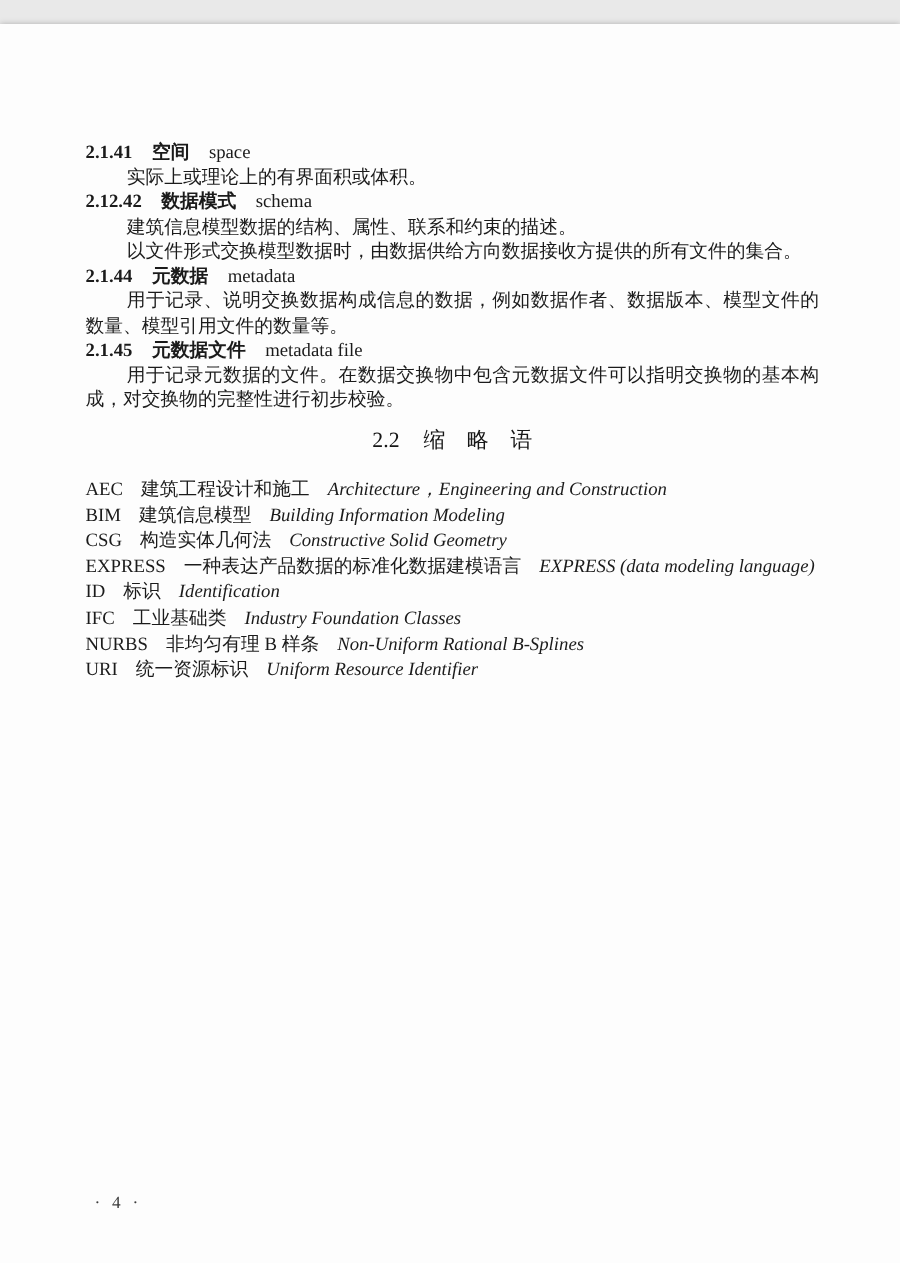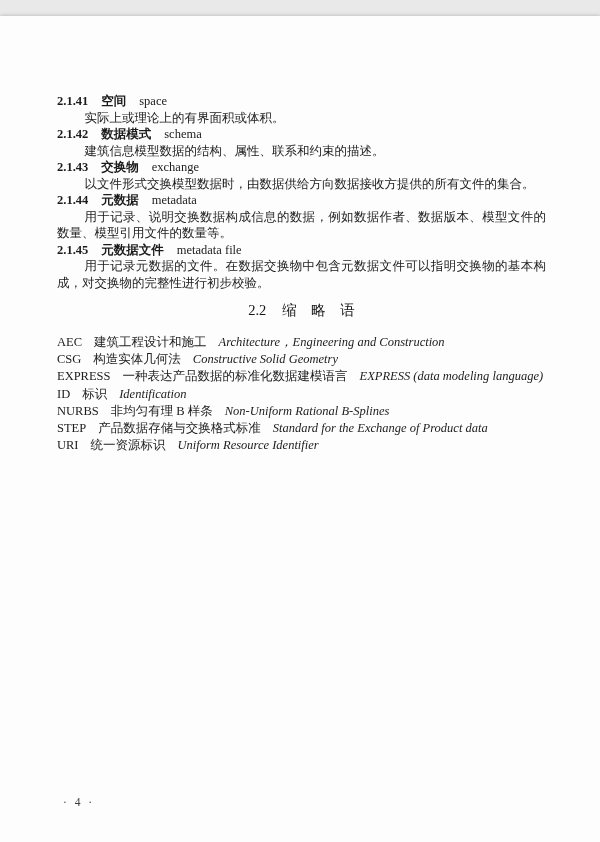--- a/index.html
+++ b/index.html
@@ -45,28 +45,25 @@
 
     <div>
       <div>
         <div class="term-head">
           <span class="id">2.1.41</span><span class="zh">空间</span><span class="en">space</span>
         </div>
         <p class="term-def">实际上或理论上的有界面积或体积。</p>
       </div>
       <div>
         <div class="term-head">
-          <span class="id">2.1.42</span><span class="zh">数据模式</span><span class="en">schema</span>
+          <span class="id">2.12.42</span><span class="zh">数据模式</span><span class="en">schema</span>
         </div>
         <p class="term-def">建筑信息模型数据的结构、属性、联系和约束的描述。</p>
       </div>
       <div>
-        <div class="term-head">
-          <span class="id">2.1.43</span><span class="zh">交换物</span><span class="en">exchange</span>
-        </div>
         <p class="term-def">以文件形式交换模型数据时，由数据供给方向数据接收方提供的所有文件的集合。</p>
       </div>
       <div>
         <div class="term-head">
           <span class="id">2.1.44</span><span class="zh">元数据</span><span class="en">metadata</span>
         </div>
         <p class="term-def">用于记录、说明交换数据构成信息的数据，例如数据作者、数据版本、模型文件的数量、模型引用文件的数量等。</p>
       </div>
       <div>
         <div class="term-head">
@@ -75,24 +72,25 @@
         <p class="term-def">用于记录元数据的文件。在数据交换物中包含元数据文件可以指明交换物的基本构成，对交换物的完整性进行初步校验。</p>
       </div>
     </div>
 
     <div class="section-heading">
       <span class="num">2.2</span><span class="ttl">缩略语</span>
     </div>
 
     <div class="abbr-list">
       <p class="abbr-row"><span class="abbr">AEC</span><span class="zh">建筑工程设计和施工</span><span class="en">Architecture，Engineering and Construction</span></p>
+      <p class="abbr-row"><span class="abbr">BIM</span><span class="zh">建筑信息模型</span><span class="en">Building Information Modeling</span></p>
       <p class="abbr-row"><span class="abbr">CSG</span><span class="zh">构造实体几何法</span><span class="en">Constructive Solid Geometry</span></p>
       <p class="abbr-row"><span class="abbr">EXPRESS</span><span class="zh">一种表达产品数据的标准化数据建模语言</span><span class="en">EXPRESS (data modeling language)</span></p>
       <p class="abbr-row"><span class="abbr">ID</span><span class="zh">标识</span><span class="en">Identification</span></p>
+      <p class="abbr-row"><span class="abbr">IFC</span><span class="zh">工业基础类</span><span class="en">Industry Foundation Classes</span></p>
       <p class="abbr-row"><span class="abbr">NURBS</span><span class="zh">非均匀有理 B 样条</span><span class="en">Non-Uniform Rational B-Splines</span></p>
-      <p class="abbr-row"><span class="abbr">STEP</span><span class="zh">产品数据存储与交换格式标准</span><span class="en">Standard for the Exchange of Product data</span></p>
       <p class="abbr-row"><span class="abbr">URI</span><span class="zh">统一资源标识</span><span class="en">Uniform Resource Identifier</span></p>
     </div>
 
   </div>
 
   <div class="page-footer">· 4 ·</div>
 </div>
 
 </body></html>

